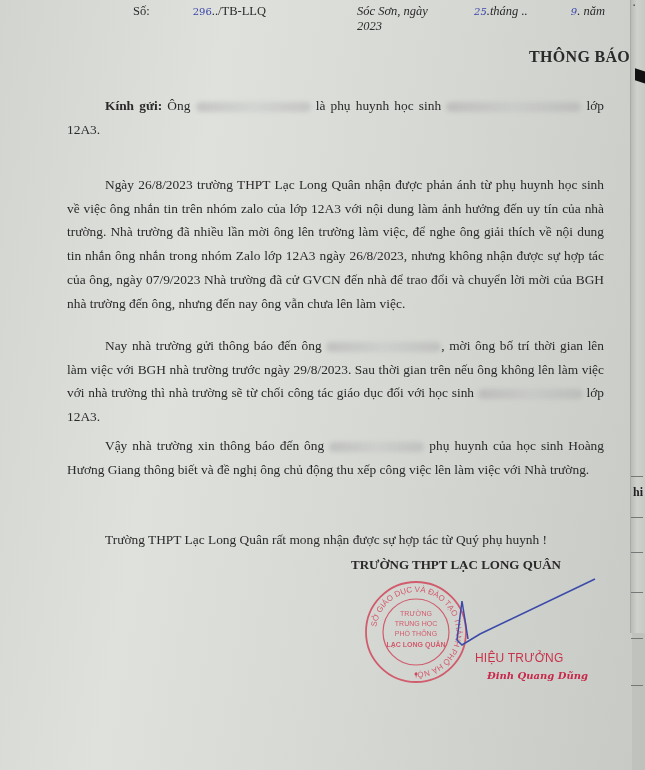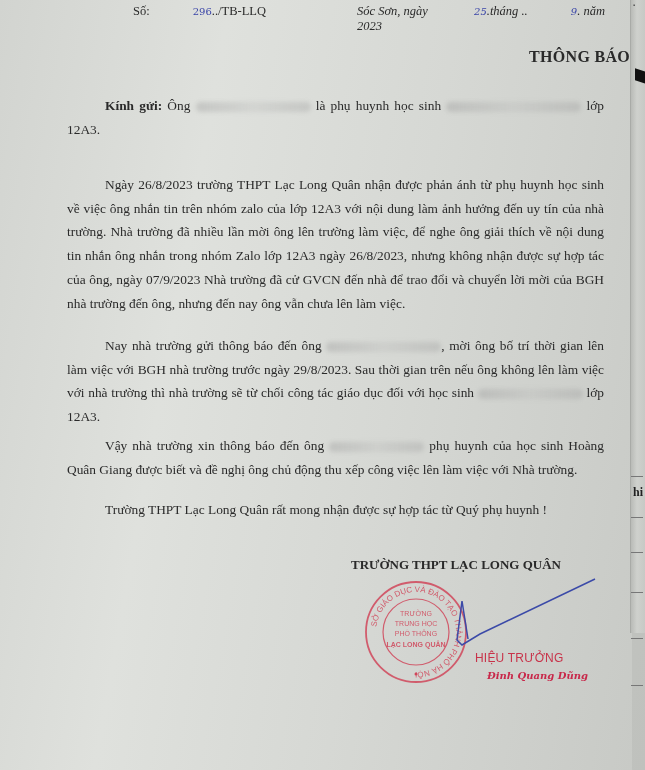--- a/index.html
+++ b/index.html
@@ -38,21 +38,21 @@
     }
     .blur {
       display: inline-block; vertical-align: middle; height: 10px; border-radius: 5px;
       background: linear-gradient(90deg, rgba(150,150,150,0.35), rgba(170,170,170,0.2), rgba(150,150,150,0.3));
       filter: blur(2px);
     }
     .p0 { top: 94px; }
     .p1 { top: 146px; margin-top: 27px; }
     .p2 { top: 334px; }
     .p3 { top: 434px; }
-    .p4 { top: 498px; }
+    .p4 { top: 528px; }
     .sig-school {
       position: absolute; left: 351px; top: 557px; font-weight: bold; font-size: 13px; white-space: nowrap;
     }
     .stamp {
       position: absolute; left: 364px; top: 580px; width: 104px; height: 104px;
     }
     .sig-line { position:absolute; left:0; top:0; width:645px; height:770px; pointer-events:none; }
     .title-sign {
       position: absolute; left: 475px; top: 651px; font-family: "Liberation Sans", sans-serif;
       color: #c8334a; font-size: 12px; letter-spacing: 0.2px;
@@ -76,21 +76,21 @@
   </div>
 
   <div class="title">THÔNG BÁO</div>
 
   <p class="para p0"><b>Kính gửi:</b><span> Ông </span><span class="blur" style="width:115px"></span><span> là phụ huynh học sinh </span><span class="blur" style="width:135px"></span><span> lớp 12A3.</span></p>
 
   <p class="para p1">Ngày 26/8/2023 trường THPT Lạc Long Quân nhận được phản ánh từ phụ huynh học sinh về việc ông nhắn tin trên nhóm zalo của lớp 12A3 với nội dung làm ảnh hưởng đến uy tín của nhà trường. Nhà trường đã nhiều lần mời ông lên trường làm việc, để nghe ông giải thích về nội dung tin nhắn ông nhắn trong nhóm Zalo lớp 12A3 ngày 26/8/2023, nhưng không nhận được sự hợp tác của ông, ngày 07/9/2023 Nhà trường đã cử GVCN đến nhà để trao đổi và chuyển lời mời của BGH nhà trường đến ông, nhưng đến nay ông vẫn chưa lên làm việc.</p>
 
   <p class="para p2"><span>Nay nhà trường gửi thông báo đến ông </span><span class="blur" style="width:115px"></span><span>, mời ông bố trí thời gian lên làm việc với BGH nhà trường trước ngày 29/8/2023. Sau thời gian trên nếu ông không lên làm việc với nhà trường thì nhà trường sẽ từ chối công tác giáo dục đối với học sinh </span><span class="blur" style="width:105px"></span><span> lớp 12A3.</span></p>
 
-  <p class="para p3"><span>Vậy nhà trường xin thông báo đến ông </span><span class="blur" style="width:95px"></span><span> phụ huynh của học sinh Hoàng Quân Giang được biết và đề nghị ông chủ động thu xếp công việc lên làm việc với Nhà trường.</span></p>
+  <p class="para p3"><span>Vậy nhà trường xin thông báo đến ông </span><span class="blur" style="width:95px"></span><span> phụ huynh của học sinh Hoàng Hương Giang thông biết và đề nghị ông chủ động thu xếp công việc lên làm việc với Nhà trường.</span></p>
 
   <p class="para p4">Trường THPT Lạc Long Quân rất mong nhận được sự hợp tác từ Quý phụ huynh !</p>
 
   <div class="sig-school">TRƯỜNG THPT LẠC LONG QUÂN</div>
 
   <svg class="stamp" viewBox="0 0 104 104">
     <defs>
       <path id="arc" d="M 52 52 m -40 0 a 40 40 0 1 1 80 0 a 40 40 0 1 1 -80 0"></path>
     </defs>
     <circle cx="52" cy="52" r="50" fill="none" stroke="#d0465a" stroke-width="1.8" opacity="0.85"></circle>

